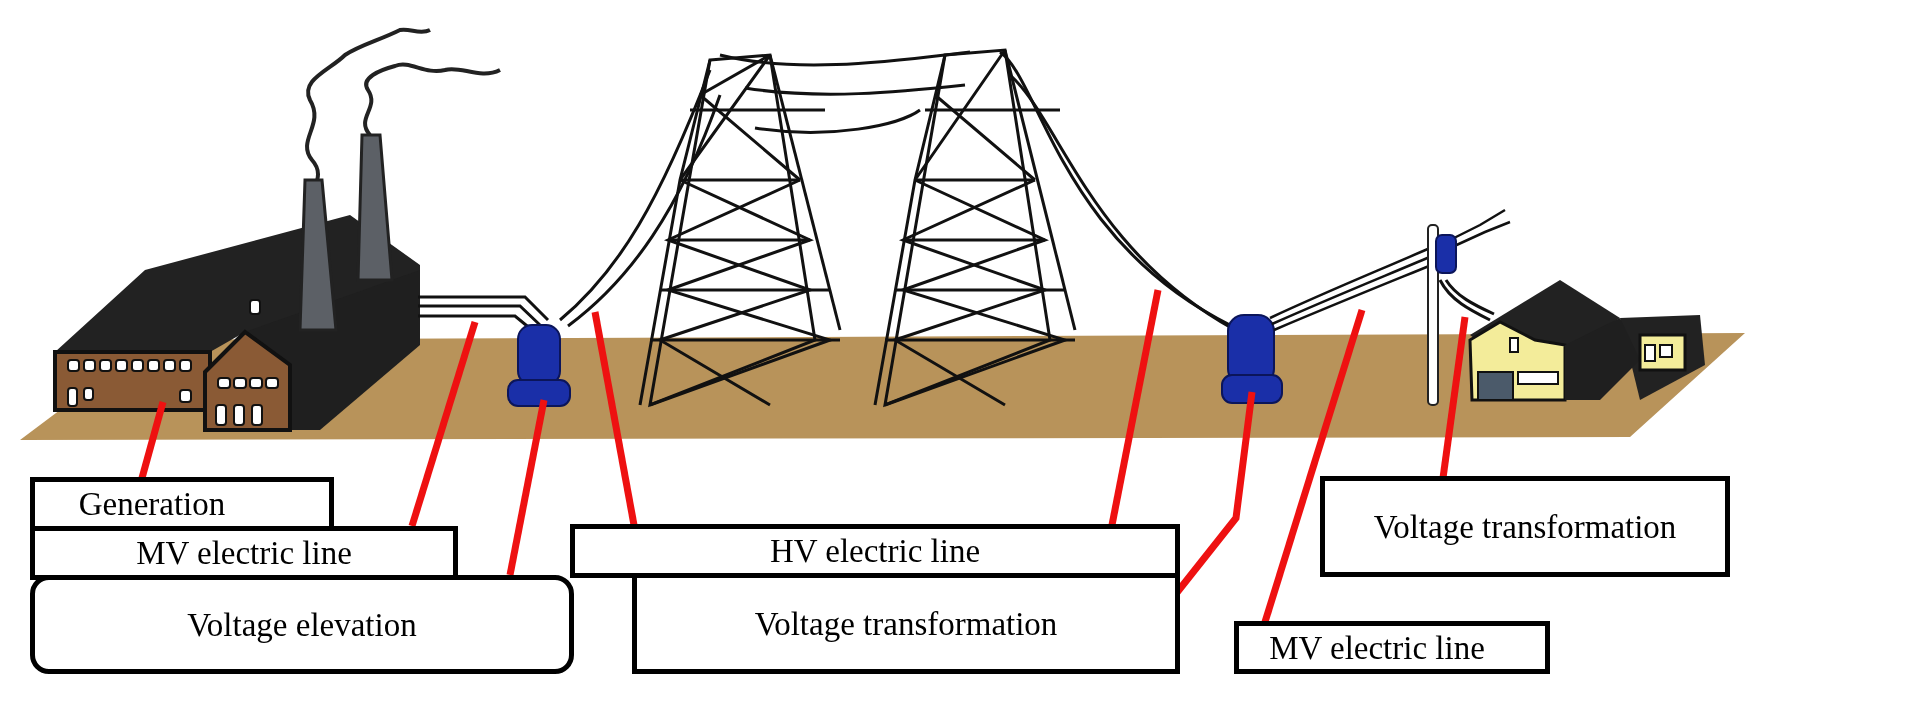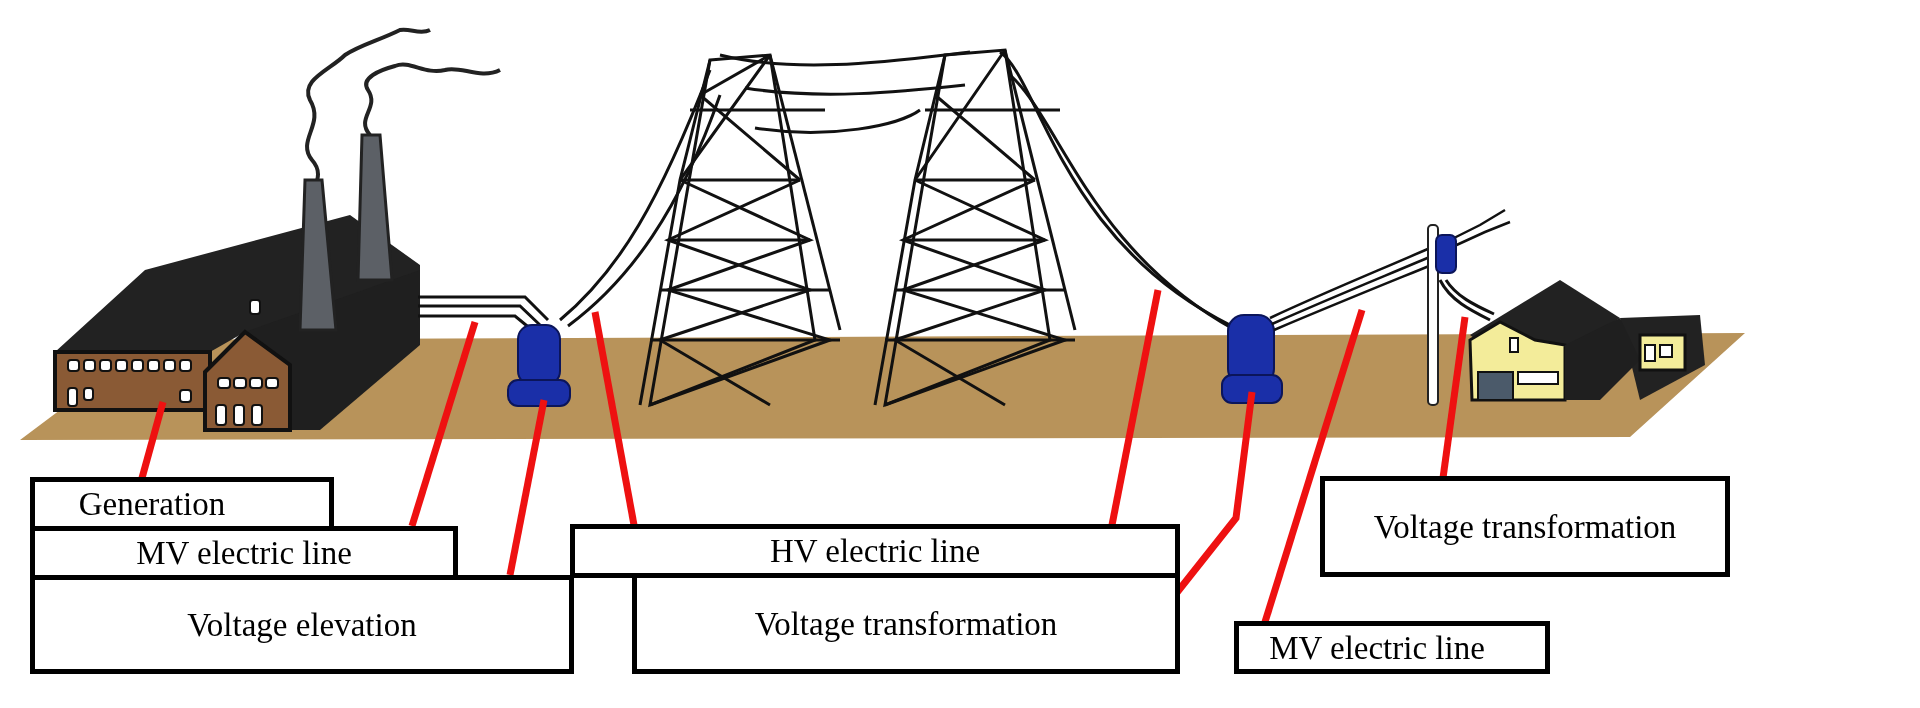--- a/index.html
+++ b/index.html
@@ -153,21 +153,21 @@
     <line x1="1465" y1="317" x2="1443" y2="478"></line>
   </g>
 </svg>
 
 <div class="label-box" style="left:30px; top:477px; width:304px; height:54px; padding-right:60px;">
   <span>Generation</span>
 </div>
 <div class="label-box" style="left:30px; top:526px; width:428px; height:54px;">
   <span>MV electric line</span>
 </div>
-<div class="label-box" style="left:30px; top:575px; width:544px; height:99px;">
+<div class="label-box" style="left:30px; top:575px; width:544px; height:99px;border-radius:19px;">
   <span>Voltage elevation</span>
 </div>
 <div class="label-box" style="left:570px; top:524px; width:610px; height:54px;">
   <span>HV electric line</span>
 </div>
 <div class="label-box" style="left:632px; top:573px; width:548px; height:101px;">
   <span>Voltage transformation</span>
 </div>
 <div class="label-box" style="left:1320px; top:476px; width:410px; height:101px;">
   <span>Voltage transformation</span>

